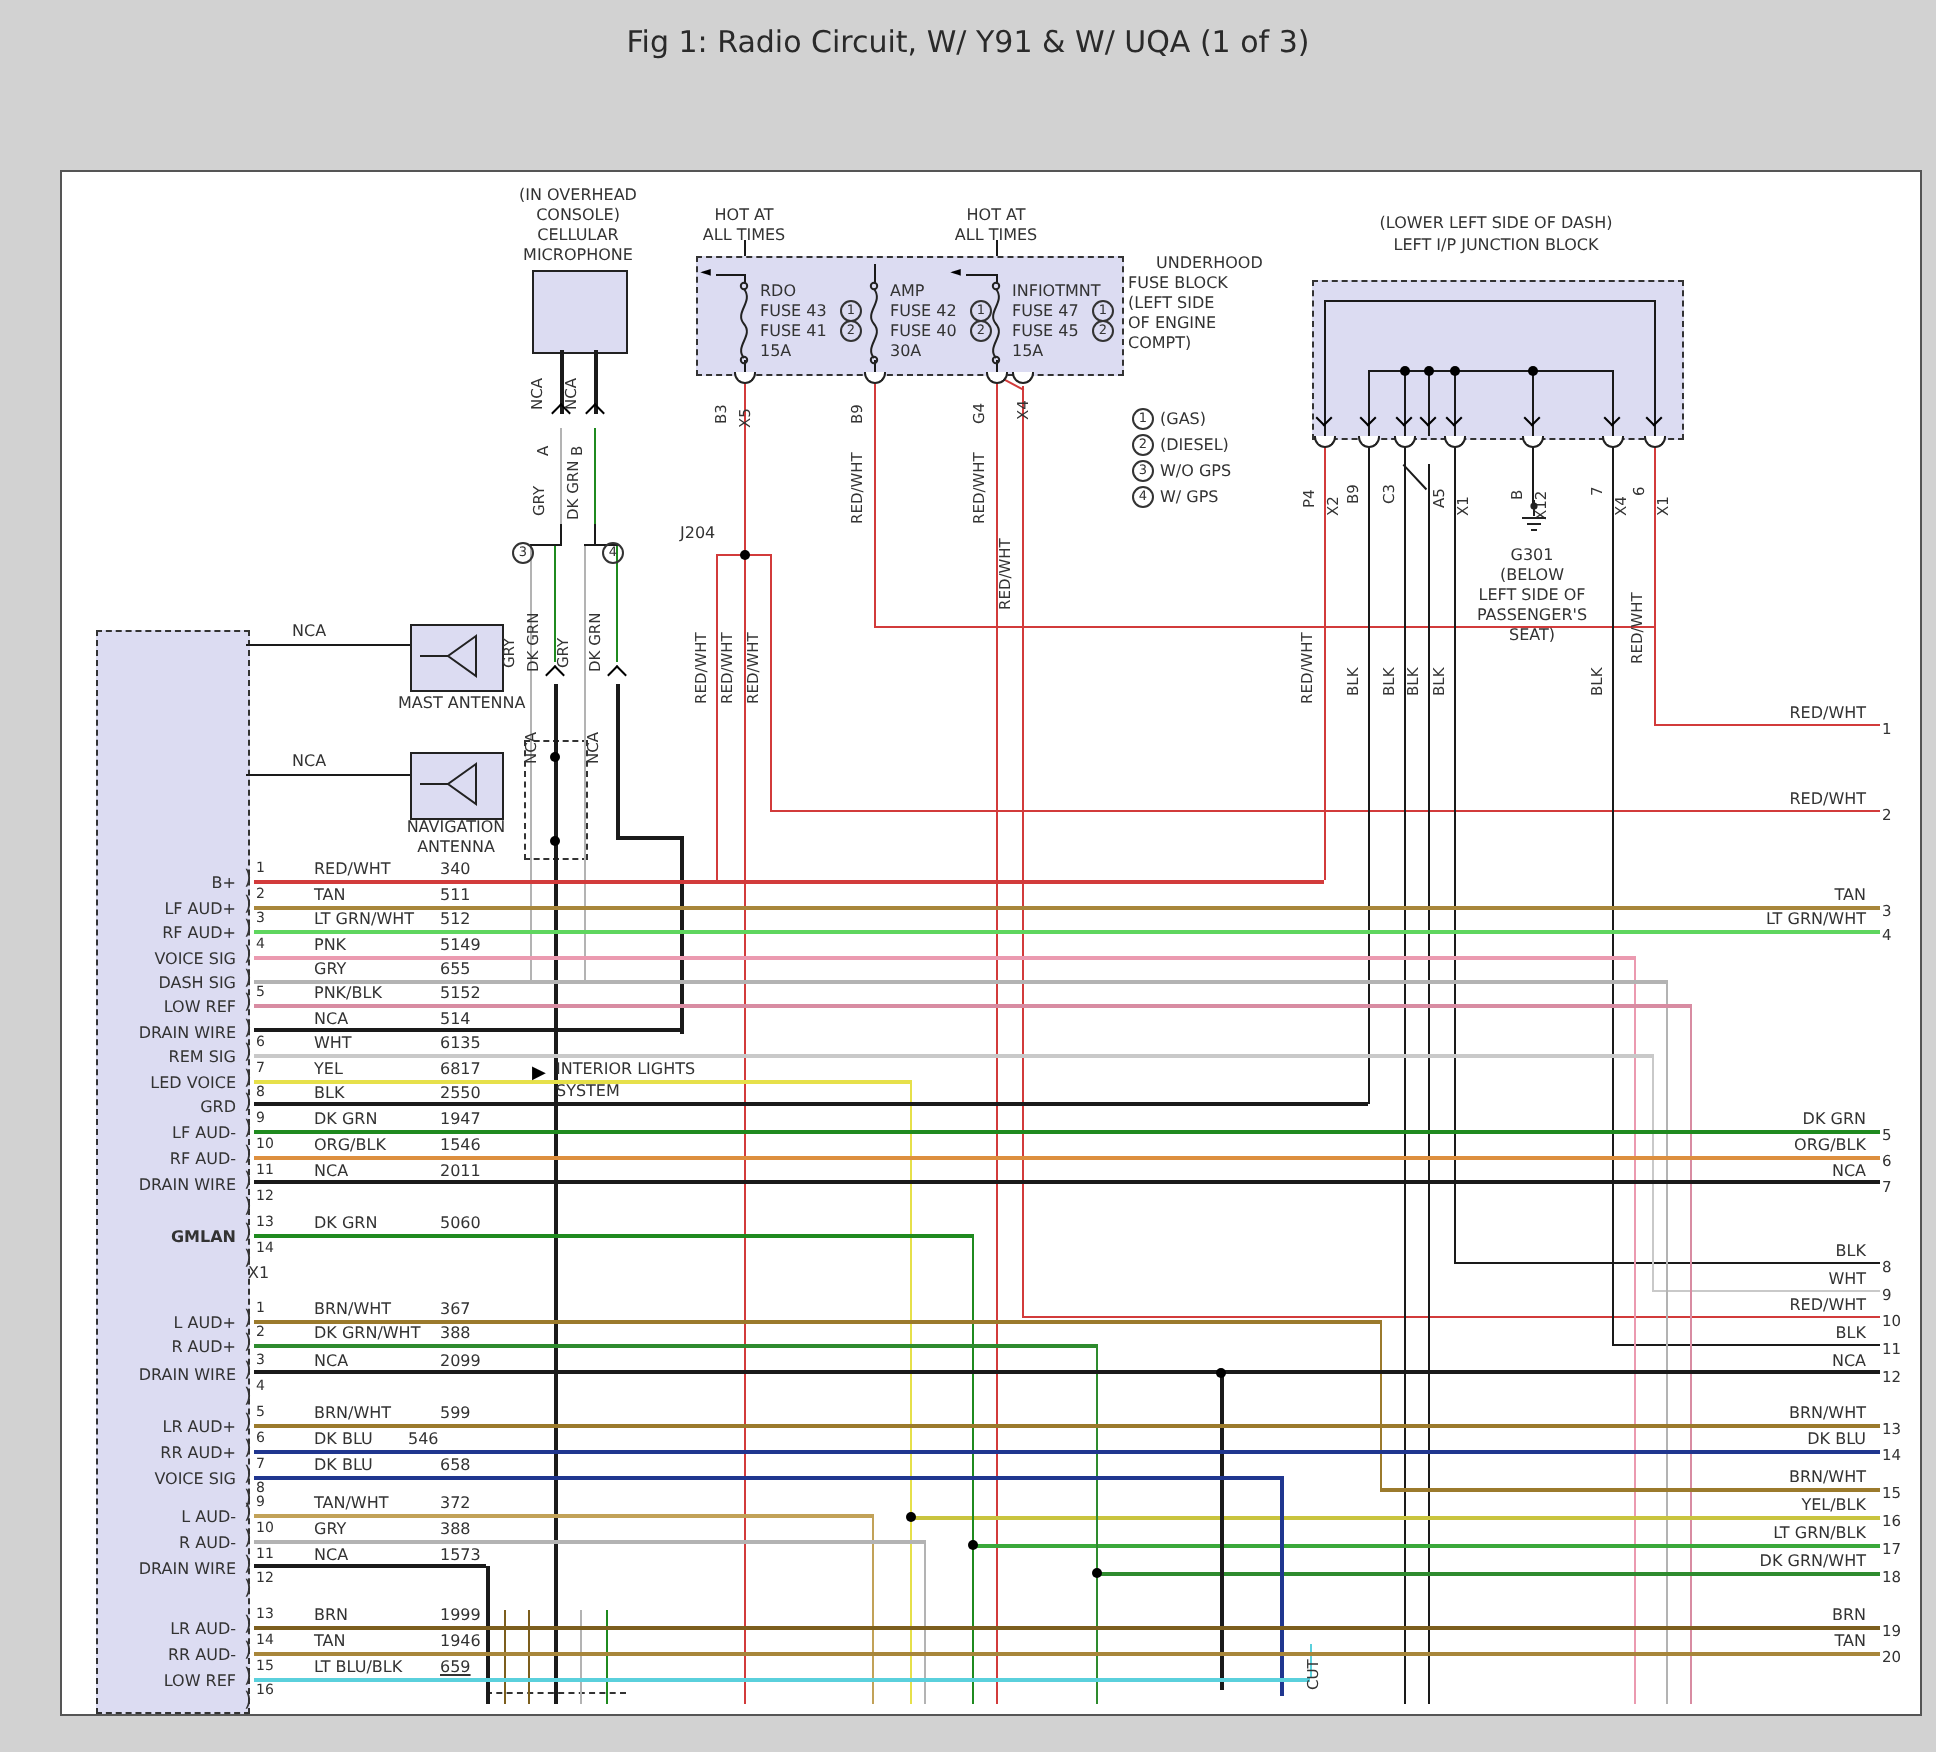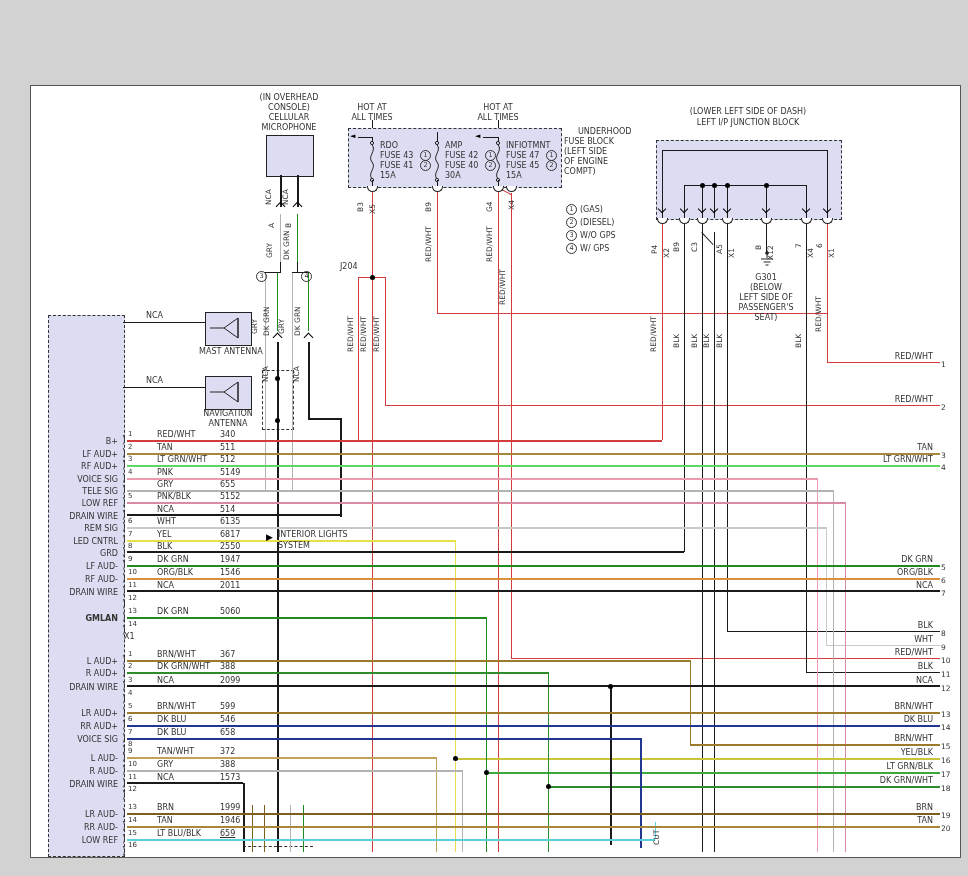--- a/index.html
+++ b/index.html
@@ -21,20 +21,21 @@
   .pb{position:absolute;font-size:10px;color:#333}
   .pb::before{content:")"}
   .ar{position:absolute;font-size:8px;color:#000;line-height:8px}
   .diag{position:absolute;height:1px;transform-origin:0 0}
   .dashline{position:absolute;border-top:1px dashed #333}
 </style>
 </head>
 <body>
 
 <div id="page">
+  <div id="title">Fig 1: Radio Circuit, W/ Y91 &amp; W/ UQA (1 of 3)</div>
   <div id="canvas"></div>
 <div class="box dash" style="left: 348px; top: 128px; width: 212px; height: 58px;"></div>
     <div class="box dash" style="left: 656px; top: 140px; width: 184px; height: 78px;"></div>
     <div class="box dash" style="left: 48px; top: 315px; width: 75px; height: 540px;"></div>
     <div class="box" style="left: 266px; top: 135px; width: 46px; height: 40px;"></div>
     <div class="box" style="left: 205px; top: 312px; width: 45px; height: 32px;"></div>
     <div class="box" style="left: 205px; top: 376px; width: 45px; height: 32px;"></div>
     <div class="box dash nofill" style="left: 262px; top: 370px; width: 30px; height: 58px;"></div>
     <div class="dashline" style="left: 243px; top: 846px; width: 70px;"></div>
     <div class="wire" style="left: 662px; top: 150px; width: 166px; height: 1px; background: rgb(26, 26, 26);"></div>
@@ -140,21 +141,21 @@
     <div class="t " style="left: 128px; top: 455px; width: 16px; font-size: 7px;">3</div>
     <div class="t " style="left: 157px; top: 455px; width: 60px;">LT GRN/WHT</div>
     <div class="t " style="left: 220px; top: 455px; width: 32px;">512</div>
     <div class="wire" style="left: 127px; top: 478px; width: 690px; height: 1.5px; background: rgb(235, 154, 176);"></div>
     <div class="t tr" style="left: 50px; top: 475px; width: 68px;">VOICE SIG</div>
     <div class="pb" style="left: 122px; top: 472px;"></div>
     <div class="t " style="left: 128px; top: 468px; width: 16px; font-size: 7px;">4</div>
     <div class="t " style="left: 157px; top: 468px; width: 60px;">PNK</div>
     <div class="t " style="left: 220px; top: 468px; width: 32px;">5149</div>
     <div class="wire" style="left: 127px; top: 490px; width: 706px; height: 1.5px; background: rgb(179, 179, 179);"></div>
-    <div class="t tr" style="left: 50px; top: 487px; width: 68px;">TELE SIG</div>
+    <div class="t tr" style="left: 50px; top: 487px; width: 68px;">DASH SIG</div>
     <div class="pb" style="left: 122px; top: 484px;"></div>
     <div class="t " style="left: 157px; top: 480px; width: 60px;">GRY</div>
     <div class="t " style="left: 220px; top: 480px; width: 32px;">655</div>
     <div class="wire" style="left: 127px; top: 502px; width: 718px; height: 1.5px; background: rgb(216, 140, 162);"></div>
     <div class="t tr" style="left: 50px; top: 499px; width: 68px;">LOW REF</div>
     <div class="pb" style="left: 122px; top: 496px;"></div>
     <div class="t " style="left: 128px; top: 492px; width: 16px; font-size: 7px;">5</div>
     <div class="t " style="left: 157px; top: 492px; width: 60px;">PNK/BLK</div>
     <div class="t " style="left: 220px; top: 492px; width: 32px;">5152</div>
     <div class="wire" style="left: 127px; top: 514px; width: 213px; height: 2px; background: rgb(26, 26, 26);"></div>
@@ -162,21 +163,21 @@
     <div class="pb" style="left: 122px; top: 509px;"></div>
     <div class="t " style="left: 157px; top: 505px; width: 60px;">NCA</div>
     <div class="t " style="left: 220px; top: 505px; width: 32px;">514</div>
     <div class="wire" style="left: 127px; top: 527px; width: 699px; height: 1.5px; background: rgb(201, 201, 201);"></div>
     <div class="t tr" style="left: 50px; top: 524px; width: 68px;">REM SIG</div>
     <div class="pb" style="left: 122px; top: 521px;"></div>
     <div class="t " style="left: 128px; top: 517px; width: 16px; font-size: 7px;">6</div>
     <div class="t " style="left: 157px; top: 517px; width: 60px;">WHT</div>
     <div class="t " style="left: 220px; top: 517px; width: 32px;">6135</div>
     <div class="wire" style="left: 127px; top: 540px; width: 328px; height: 1.5px; background: rgb(230, 224, 74);"></div>
-    <div class="t tr" style="left: 50px; top: 537px; width: 68px;">LED CNTRL</div>
+    <div class="t tr" style="left: 50px; top: 537px; width: 68px;">LED VOICE</div>
     <div class="pb" style="left: 122px; top: 534px;"></div>
     <div class="t " style="left: 128px; top: 530px; width: 16px; font-size: 7px;">7</div>
     <div class="t " style="left: 157px; top: 530px; width: 60px;">YEL</div>
     <div class="t " style="left: 220px; top: 530px; width: 32px;">6817</div>
     <div class="wire" style="left: 127px; top: 551px; width: 557px; height: 2px; background: rgb(26, 26, 26);"></div>
     <div class="t tr" style="left: 50px; top: 549px; width: 68px;">GRD</div>
     <div class="pb" style="left: 122px; top: 546px;"></div>
     <div class="t " style="left: 128px; top: 542px; width: 16px; font-size: 7px;">8</div>
     <div class="t " style="left: 157px; top: 542px; width: 60px;">BLK</div>
     <div class="t " style="left: 220px; top: 542px; width: 32px;">2550</div>
@@ -232,21 +233,21 @@
     <div class="t tr" style="left: 50px; top: 709px; width: 68px;">LR AUD+</div>
     <div class="pb" style="left: 122px; top: 706px;"></div>
     <div class="t " style="left: 128px; top: 702px; width: 16px; font-size: 7px;">5</div>
     <div class="t " style="left: 157px; top: 702px; width: 60px;">BRN/WHT</div>
     <div class="t " style="left: 220px; top: 702px; width: 32px;">599</div>
     <div class="wire" style="left: 127px; top: 725px; width: 813px; height: 1.5px; background: rgb(32, 54, 143);"></div>
     <div class="t tr" style="left: 50px; top: 722px; width: 68px;">RR AUD+</div>
     <div class="pb" style="left: 122px; top: 719px;"></div>
     <div class="t " style="left: 128px; top: 715px; width: 16px; font-size: 7px;">6</div>
     <div class="t " style="left: 157px; top: 715px; width: 60px;">DK BLU</div>
-    <div class="t " style="left: 220px; top: 715px; width: 32px;">546</div>
+    <div class="t " style="left: 204px; top: 715px; width: 32px;">546</div>
     <div class="wire" style="left: 127px; top: 738px; width: 513px; height: 1.5px; background: rgb(32, 54, 143);"></div>
     <div class="t tr" style="left: 50px; top: 735px; width: 68px;">VOICE SIG</div>
     <div class="pb" style="left: 122px; top: 732px;"></div>
     <div class="t " style="left: 128px; top: 728px; width: 16px; font-size: 7px;">7</div>
     <div class="t " style="left: 157px; top: 728px; width: 60px;">DK BLU</div>
     <div class="t " style="left: 220px; top: 728px; width: 32px;">658</div>
     <div class="pb" style="left: 122px; top: 744px;"></div>
     <div class="t " style="left: 128px; top: 740px; width: 16px; font-size: 7px;">8</div>
     <div class="wire" style="left: 127px; top: 757px; width: 309px; height: 1.5px; background: rgb(194, 162, 88);"></div>
     <div class="t tr" style="left: 50px; top: 754px; width: 68px;">L AUD-</div>

